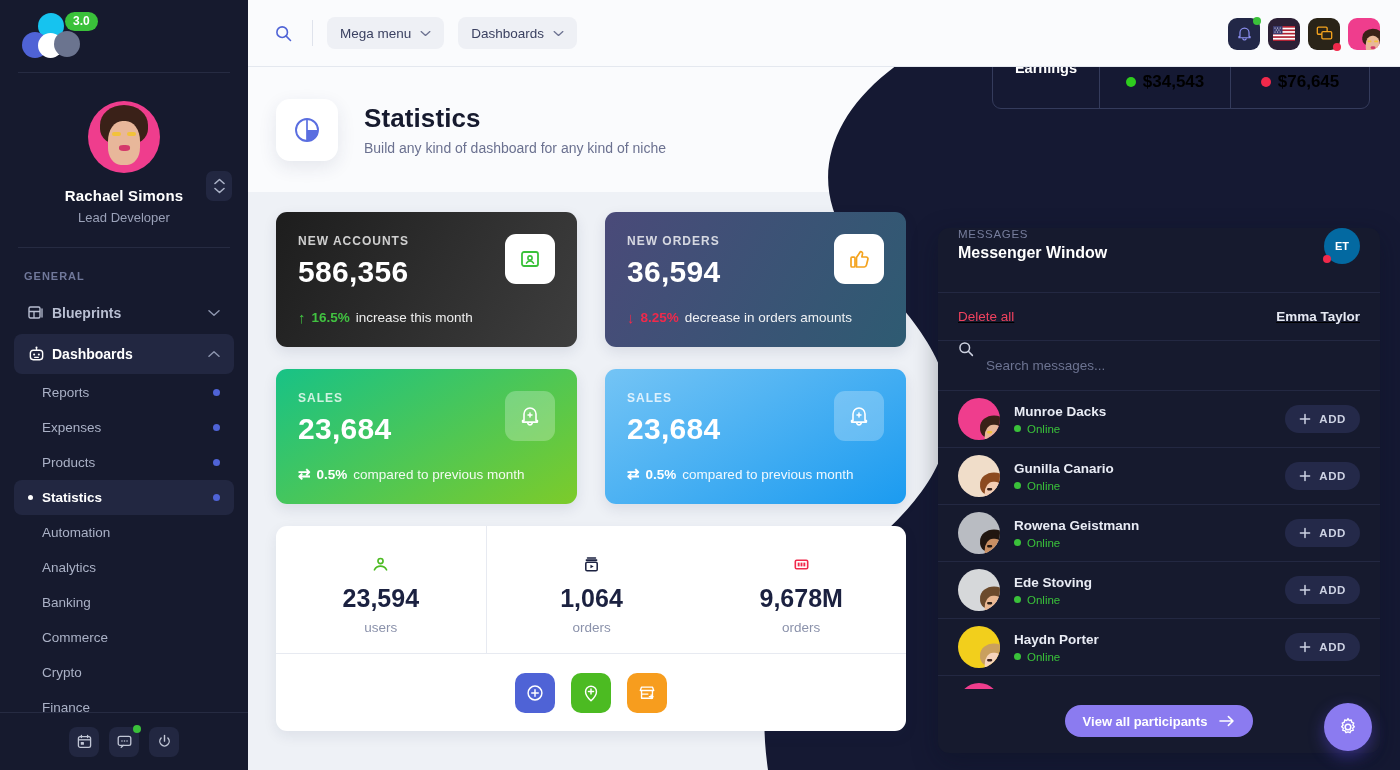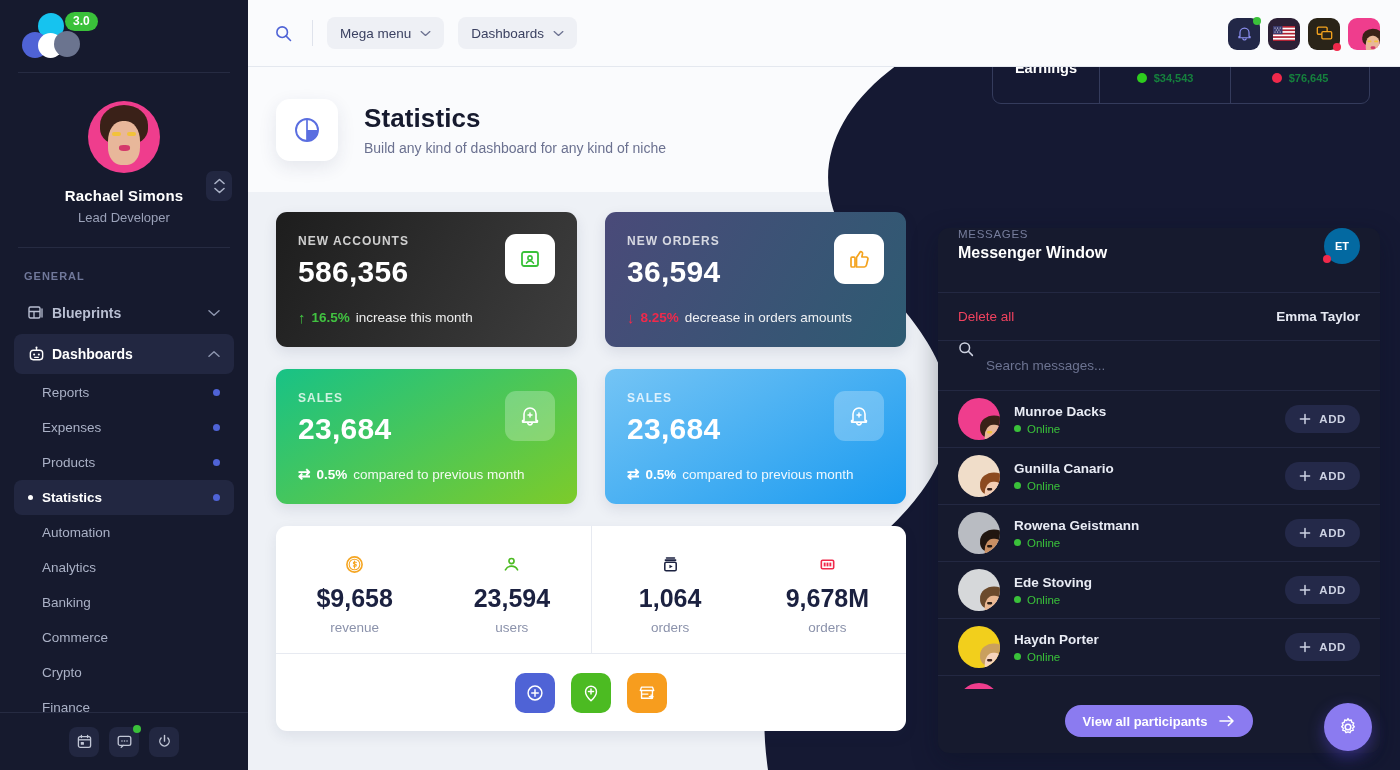--- a/index.html
+++ b/index.html
@@ -134,21 +134,21 @@
 
   .earnings {
     position: absolute; right: 30px; top: 32px;
     display: flex; border: 1px solid #343b5c; border-radius: 9px; overflow: hidden;
     z-index: 3;
   }
   .earn-cell { padding: 16px 22px; text-align: center; }
   .earn-cell + .earn-cell { border-left: 1px solid #343b5c; }
   .earn-label-main { font-size: 14.5px; color: #ffffff; font-weight: bold; line-height: 38px; }
   .earn-top { font-size: 14px; color: #b4bad0; }
-  .earn-val { font-size: 11px; color: #15803d; font-weight: bold; margin-top: 7px; display: flex; align-items: center; justify-content: center; gap: 7px; }
+  .earn-val { font-size: 17px; color: #000000; font-weight: bold; margin-top: 7px; display: flex; align-items: center; justify-content: center; gap: 7px; }
   .earn-dot { width: 10px; height: 10px; border-radius: 50%; }
 
   
   .blob-overlay { position: absolute; inset: 0; pointer-events: none; z-index: 2; }
 
   .content { position: relative; padding: 20px 28px; z-index: 3; }
   .grid-top { display: flex; gap: 22px; }
   .left-col { width: 630px; }
   .cards-row { display: flex; gap: 28px; }
   .stat-card {
@@ -201,21 +201,21 @@
   }
   .msg-head { height: 65px; display: flex; padding: 0 20px; border-bottom: 1px solid #232842; }
   .msg-kicker { font-size: 11.5px; letter-spacing: .7px; color: #767d9c; }
   .msg-title { font-size: 16px; font-weight: bold; color: #fff; margin-top: 4px; }
   .msg-et {
     margin-left: auto; position: relative; width: 36px; height: 36px; border-radius: 50%;
     background: #0369a1; color: #fff; font-size: 11px; font-weight: bold;
     display: flex; align-items: center; justify-content: center;
   }
   .msg-et .hdot.red { right: auto; left: -1px; bottom: 1px; }
-  .msg-bar { height: 48px; display: flex; align-items: center; padding: 0 20px; border-bottom: 1px solid #232842; }
+  .msg-bar { height: 48px; display: flex; align-items: center; padding: 0 20px; border-bottom: 1px solid #232842; text-decoration: underline; }
   .del-all { color: #f0425f; font-size: 13.5px; cursor: pointer; }
   .msg-user { margin-left: auto; font-size: 13.5px; font-weight: bold; color: #e6e9f3; }
   .msg-search { height: 50px; display: flex; gap: 12px; padding: 0 20px; border-bottom: 1px solid #232842; }
   .msg-search input {
     background: transparent; border: none; outline: none; color: #d4d8e6;
     font-size: 13.5px; font-family: inherit; flex: 1;
   }
   .msg-search input::placeholder { color: #6c7391; }
 
   .msg-list { flex: 1; overflow: hidden; }
@@ -573,31 +573,20 @@
                   </svg>
               </div>
             </div>
           </div>
 
           <div class="metrics-card">
             <div class="metrics-row">
               <div class="metric">
                 <span class="m-ic">
                   <svg width="19" height="19" viewBox="0 0 20 20">
-                      <circle cx="10" cy="10" r="8" stroke="#f5a623" stroke-width="1.7" fill="none"></circle>
-                      <circle cx="10" cy="10" r="5.6" stroke="#f5a623" stroke-width="1.1" fill="none"></circle>
-                      <path d="M10 6.3v7.4M11.9 7.8c-.5-.6-3.1-.8-3.1.7 0 1.6 3.1.6 3.1 2.2 0 1.5-2.6 1.3-3.1.7" stroke="#f5a623" stroke-width="1.2" fill="none" stroke-linecap="round"></path>
-                    </svg>
-                </span>
-                <div class="m-val">$9,658</div>
-                <div class="m-lbl">revenue</div>
-              </div>
-              <div class="metric">
-                <span class="m-ic">
-                  <svg width="19" height="19" viewBox="0 0 20 20">
                       <circle cx="10" cy="6.4" r="2.7" stroke="#4cbb22" stroke-width="1.7" fill="none"></circle>
                       <path d="M3.6 15.6c1.4-2.6 3.7-3.9 6.4-3.9s5 1.3 6.4 3.9" stroke="#4cbb22" stroke-width="1.7" fill="none" stroke-linecap="round"></path>
                     </svg>
                 </span>
                 <div class="m-val">23,594</div>
                 <div class="m-lbl">users</div>
               </div>
               <div class="metric sep">
                 <span class="m-ic">
                   <svg width="19" height="19" viewBox="0 0 20 20">

